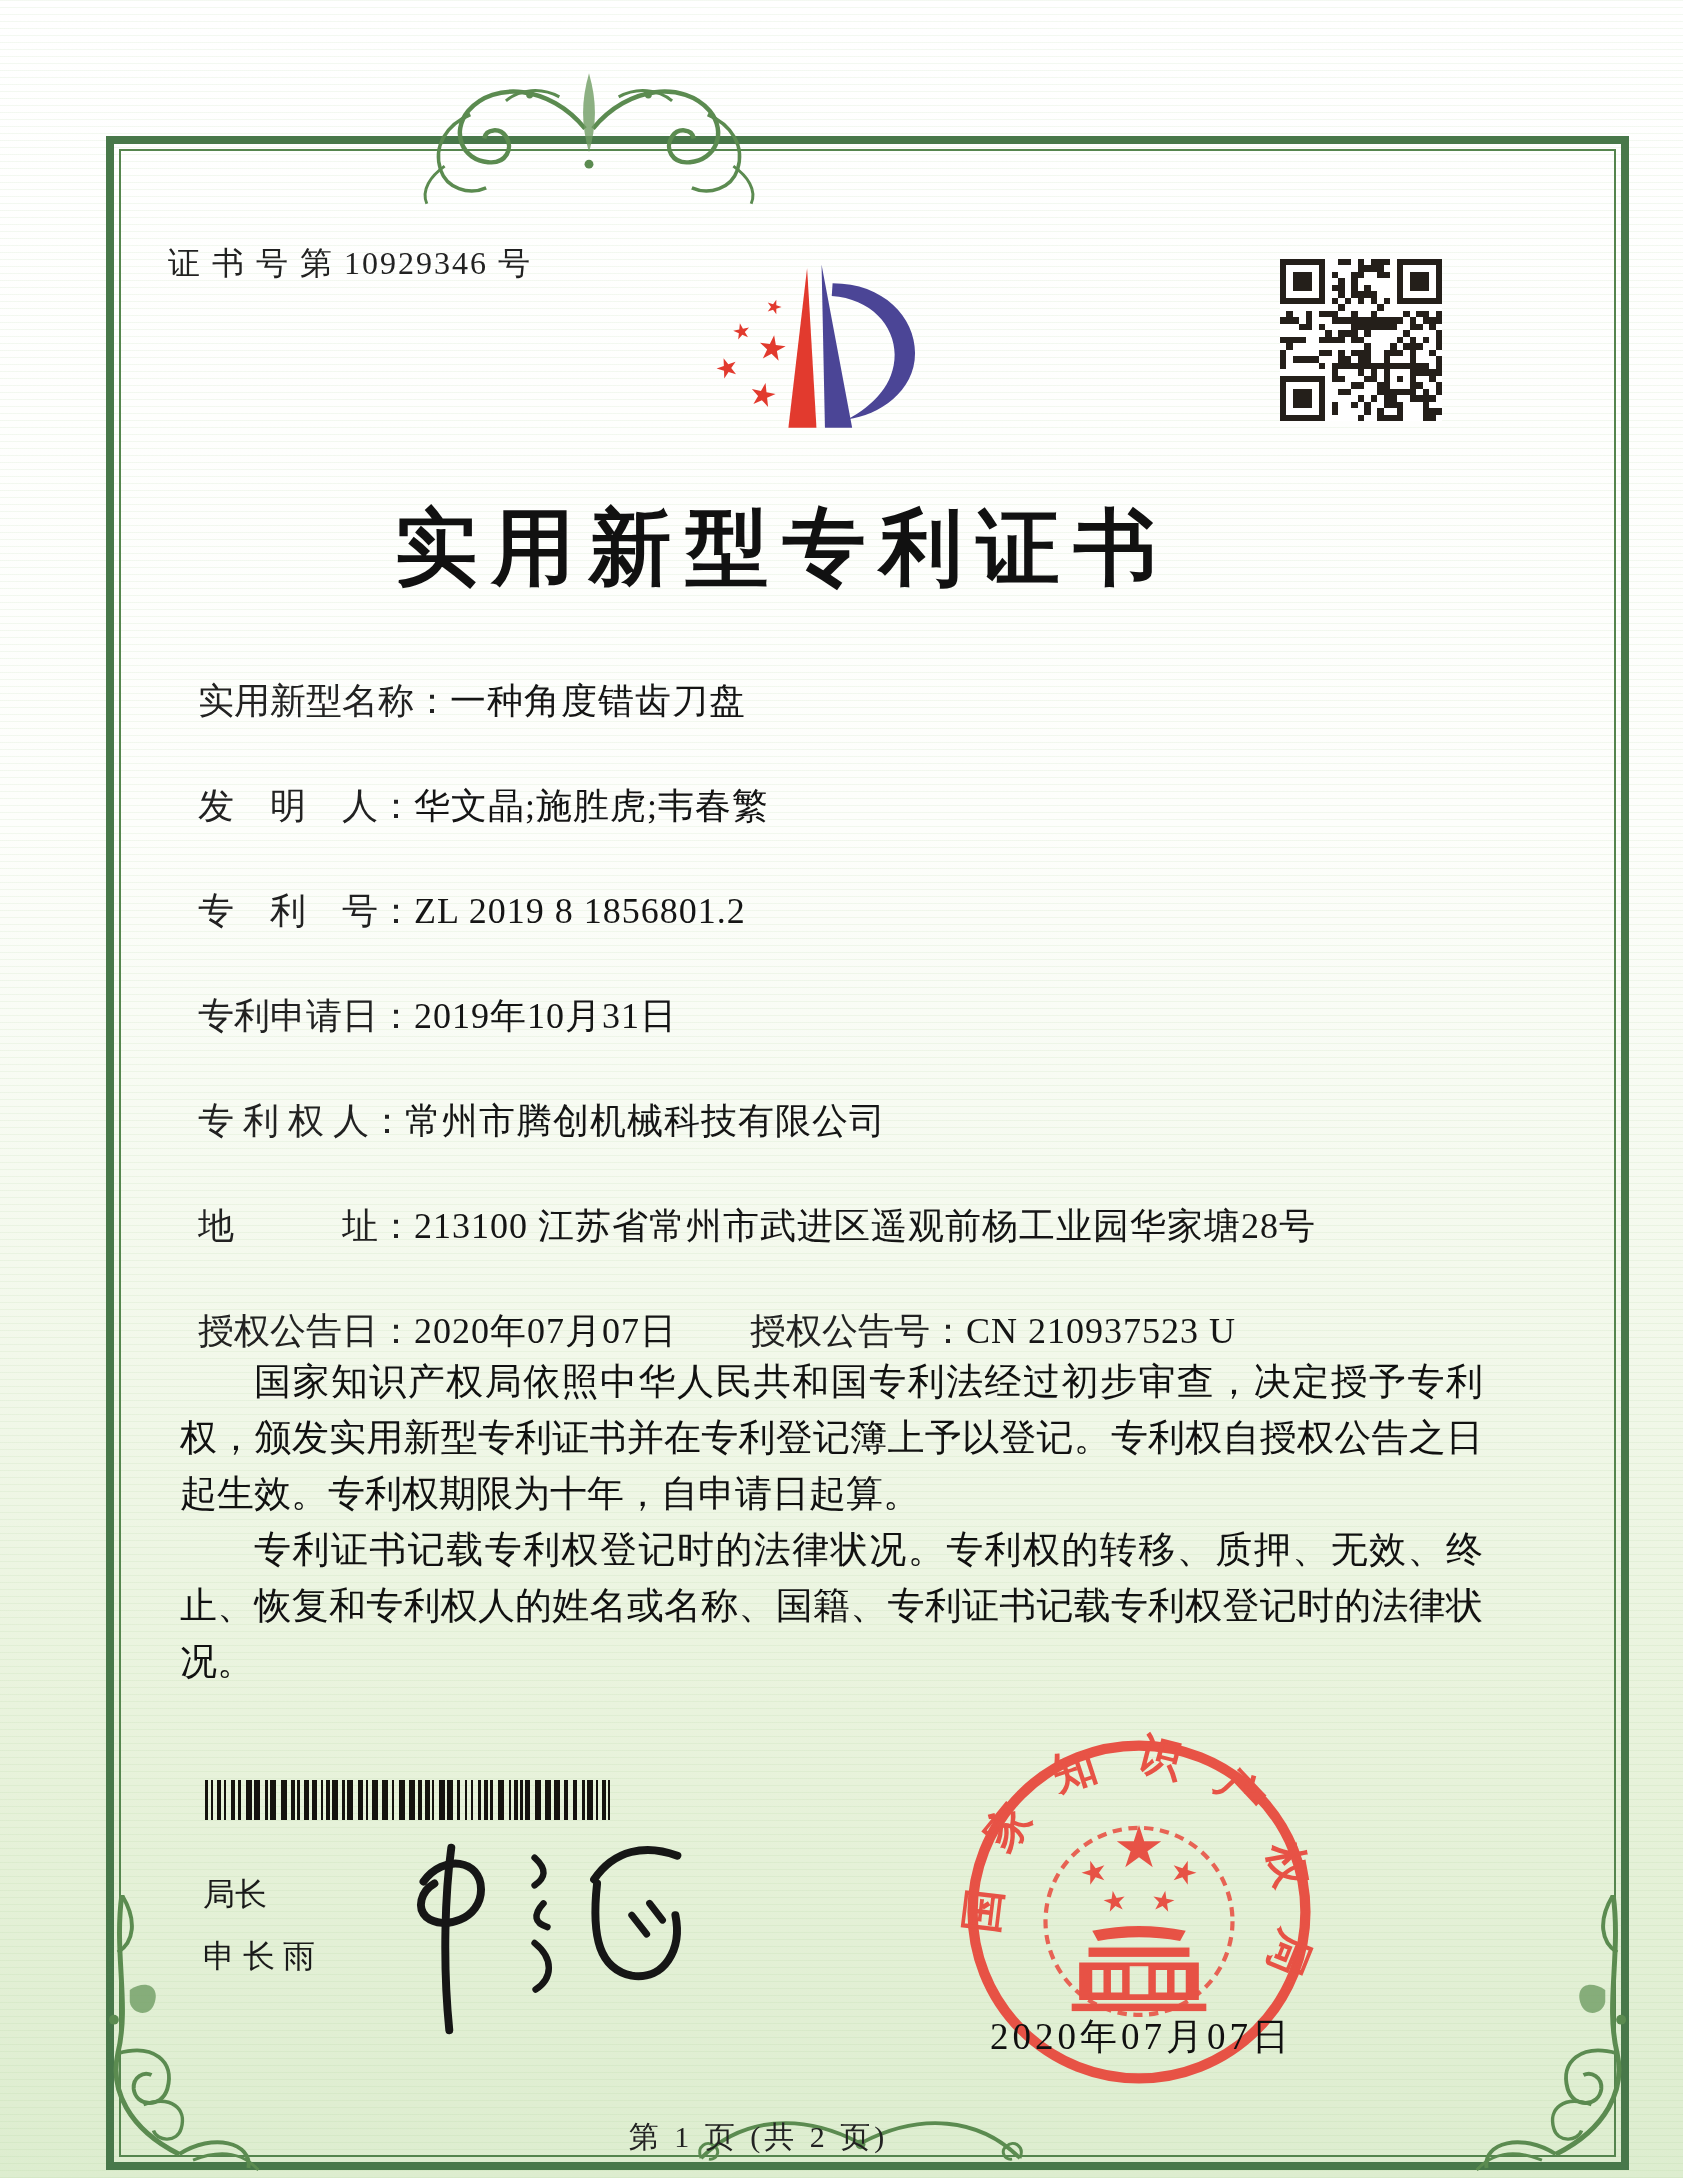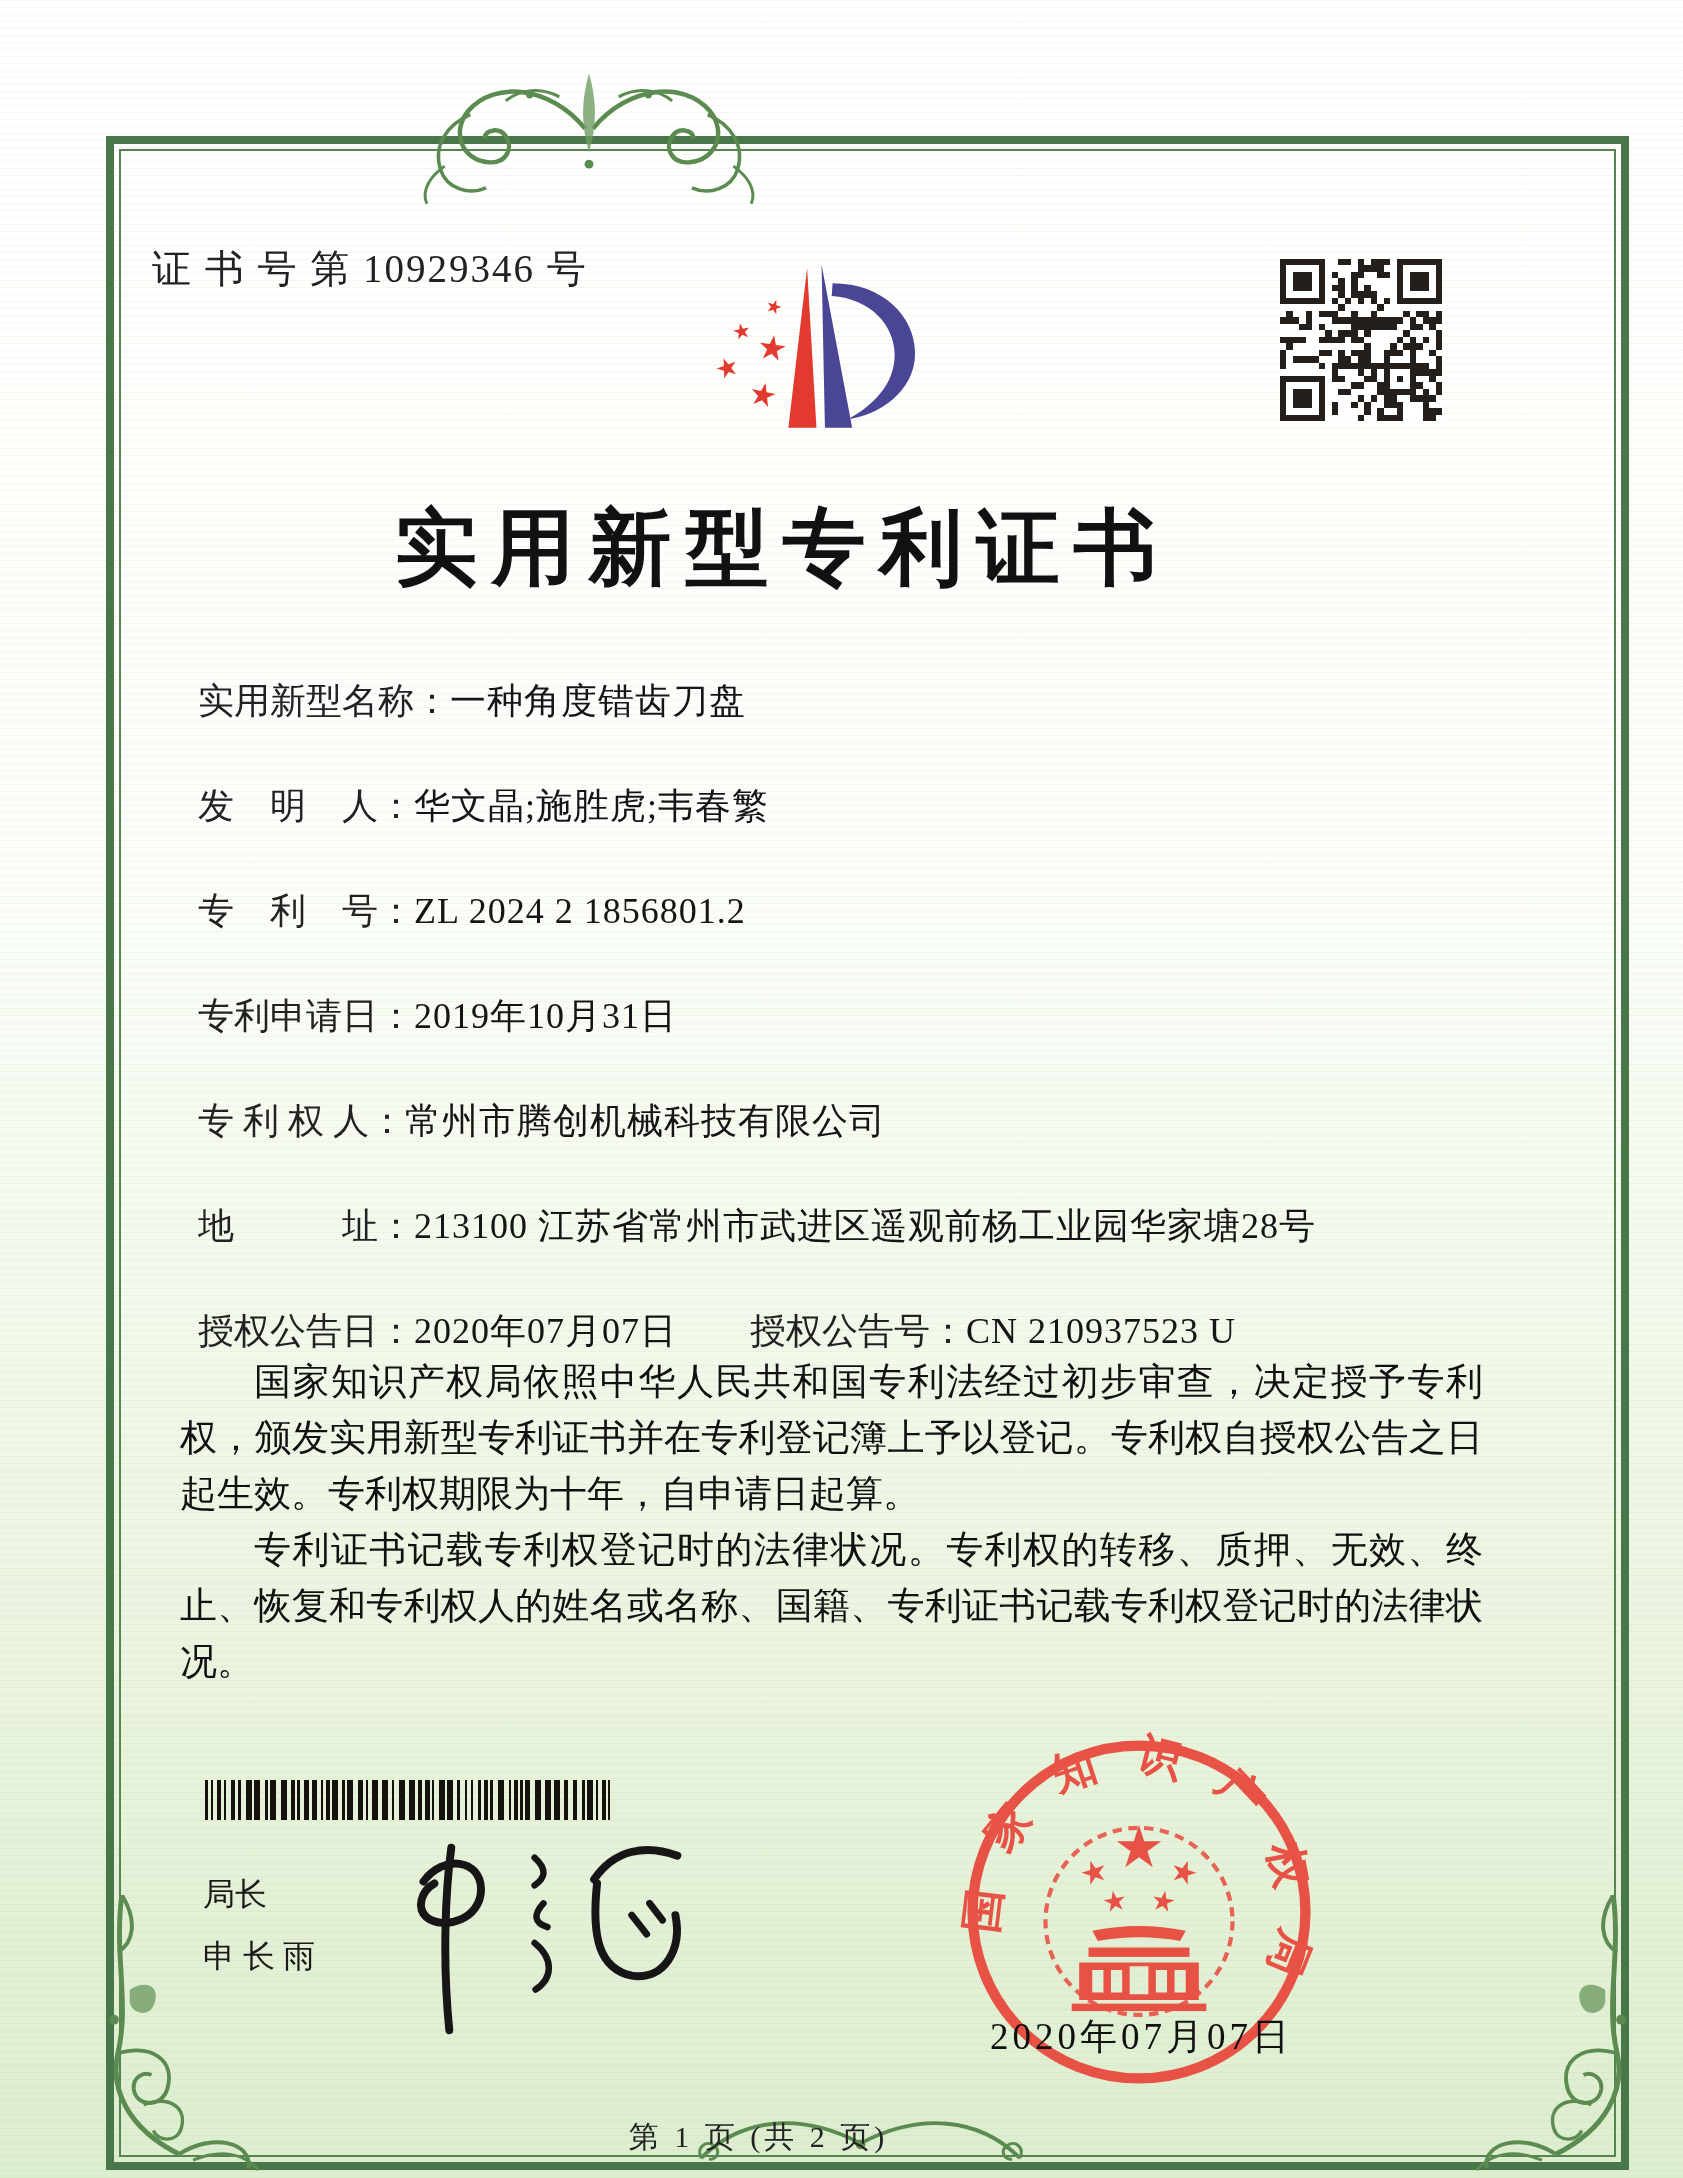--- a/index.html
+++ b/index.html
@@ -13,21 +13,21 @@
   
   .frame{position:absolute;left:106px;top:136px;right:54px;bottom:8px;
     border:8px solid #48784a;}
   .frame-inner{position:absolute;inset:5px;border:2px solid #55854e;}
   svg.ornament{position:absolute;pointer-events:none;}
   .crest{left:297px;top:-85px;width:356px;height:149px;}
   .corner-bl{left:-30px;bottom:-10px;width:228px;height:277px;}
   .corner-br{right:-30px;bottom:-10px;width:228px;height:277px;}
   .bottom-center{left:578px;bottom:-4px;width:337px;height:63px;}
   
-  .cert-number{position:absolute;left:152px;top:242px;font-size:39px;letter-spacing:2px;color:#222;}
+  .cert-number{position:absolute;left:168px;top:242px;font-size:32px;letter-spacing:2px;color:#222;}
   .logo{position:absolute;left:683px;top:246px;width:238px;height:190px;}
   .qr{position:absolute;left:1280px;top:259px;width:162px;height:162px;background:#fff;
       display:grid;grid-template-columns:repeat(25,1fr);grid-template-rows:repeat(25,1fr);}
   .qr div{background:#fff;}
   .qr div.on{background:#241f1a;}
   .doc-title{position:absolute;left:0;top:493px;width:1683px;text-align:center;
       font-size:83px;font-weight:bold;letter-spacing:14px;color:#111;
       transform:translateX(-59px);}
   
   .fields{position:absolute;left:198px;top:681px;width:1346px;}
@@ -751,21 +751,21 @@
     <div class="frow">
       <span class="lab">实用新型名称：</span>
       <span class="val">一种角度错齿刀盘</span>
     </div>
     <div class="frow">
       <span class="lab">发　明　人：</span>
       <span class="val">华文晶;施胜虎;韦春繁</span>
     </div>
     <div class="frow">
       <span class="lab">专　利　号：</span>
-      <span class="val">ZL 2024 2 1856801.2</span>
+      <span class="val">ZL 2019 8 1856801.2</span>
     </div>
     <div class="frow">
       <span class="lab">专利申请日：</span>
       <span class="val">2019年10月31日</span>
     </div>
     <div class="frow">
       <span class="lab">专 利 权 人：</span>
       <span class="val">常州市腾创机械科技有限公司</span>
     </div>
     <div class="frow">

